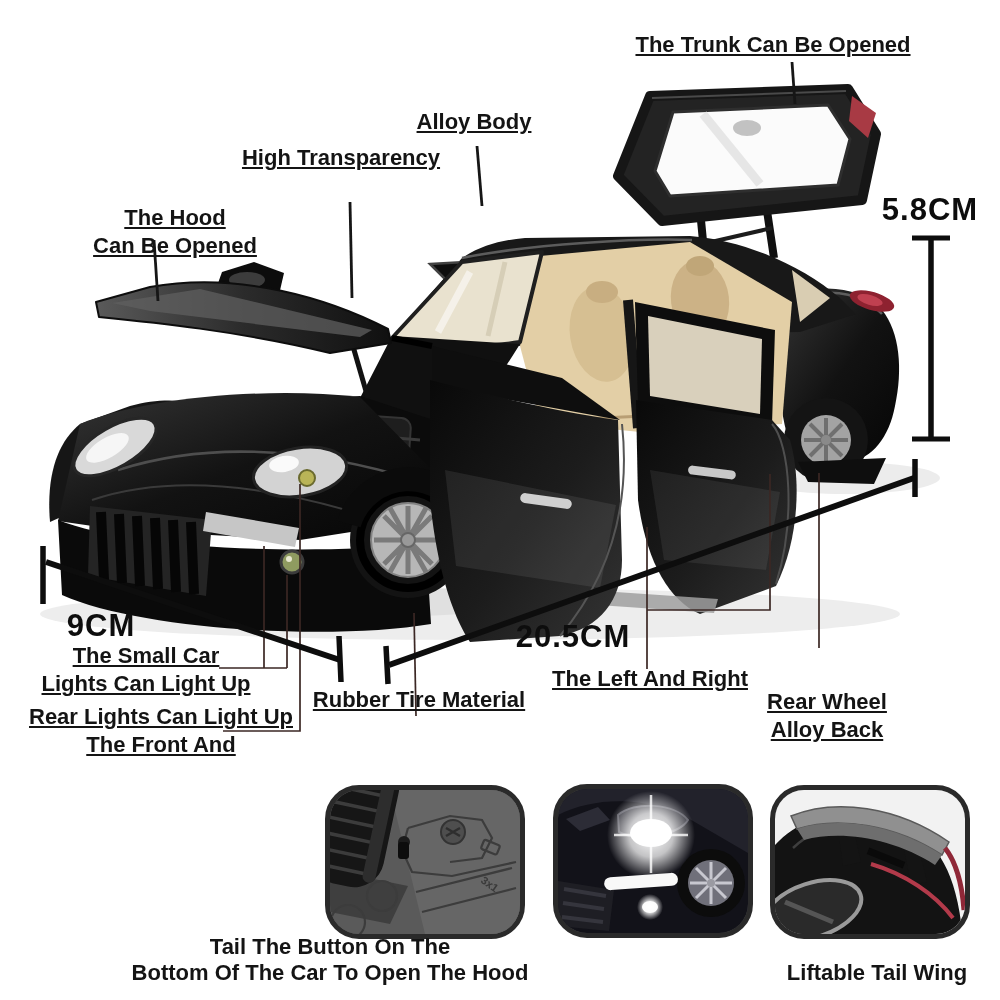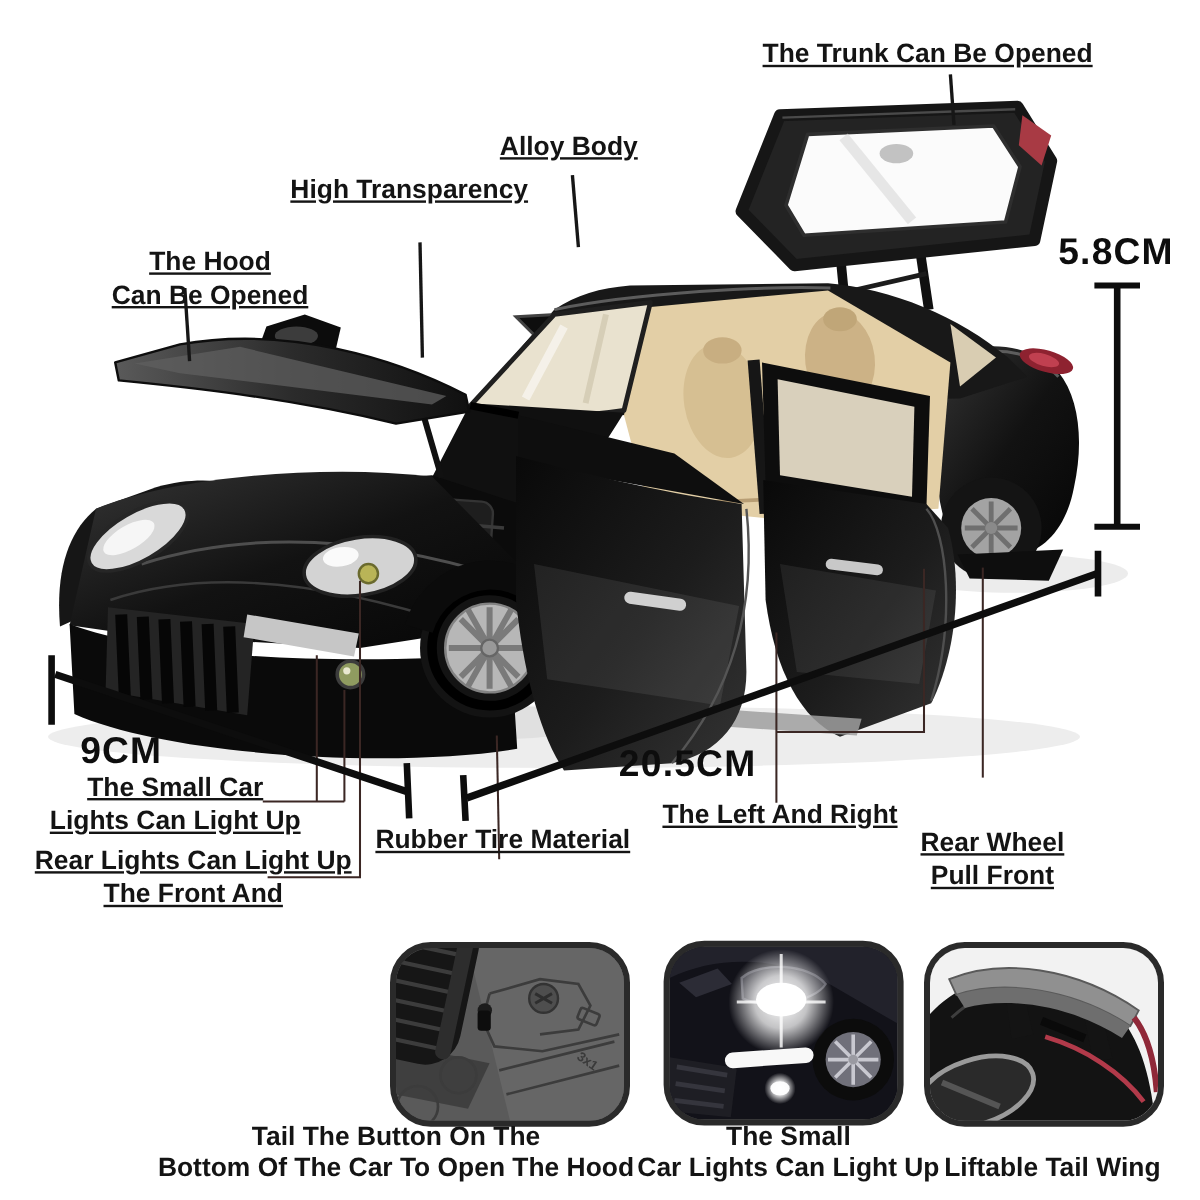--- a/index.html
+++ b/index.html
@@ -236,21 +236,21 @@
   <div class="label" style="left:161px;top:703px;">
     <div>Rear Lights Can Light Up</div>
     <div>The Front And</div>
   </div>
   <div class="label" style="left:419px;top:686px;text-align:right;">Rubber Tire Material</div>
   <div class="label" style="left:650px;top:665px;">
     <div>The Left And Right</div>
   </div>
   <div class="label" style="left:827px;top:644px;margin-top:44px;">
     <div>Rear Wheel</div>
-    <div>Pull Front</div>
+    <div>Alloy Back</div>
   </div>
 
   <div class="dim" style="left:930px;top:192px;text-align:center;">5.8CM</div>
   <div class="dim" style="left:101px;top:608px;">9CM</div>
   <div class="dim" style="left:573px;top:619px;">20.5CM</div>
 
   <div class="inset" style="left:325px;top:785px;">
     <svg width="190" height="144" viewBox="0 0 190 144">
       <rect width="190" height="144" fill="#5a5a5a"></rect>
       <path d="M60 0 L190 0 L190 144 L95 144 Z" fill="#666666"></path>
@@ -332,21 +332,17 @@
       </g>
       <path d="M96 74 C 130 84 160 104 178 128" stroke="#b23a4a" stroke-width="4" fill="none"></path>
       <path d="M170 58 C 181 72 187 94 189 120" stroke="#8f2838" stroke-width="5" fill="none"></path>
     </svg>
   </div>
 
   <div class="caption" style="left:330px;top:934px;">
     <div>Tail The Button On The</div>
     <div>Bottom Of The Car To Open The Hood</div>
   </div>
-  <div class="caption" style="left:657px;top:934px;">
-    <div>The Small</div>
-    <div>Car Lights Can Light Up</div>
-  </div>
   <div class="caption" style="left:877px;top:960px;">
     <div>Liftable Tail Wing</div>
   </div>
 
 </div>
 
 </body></html>

